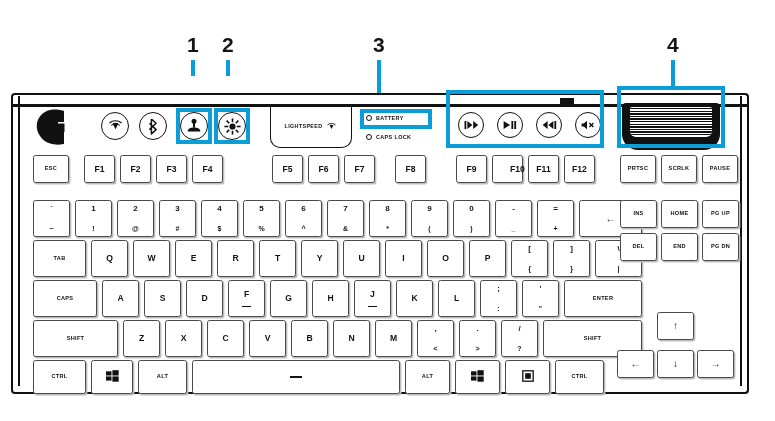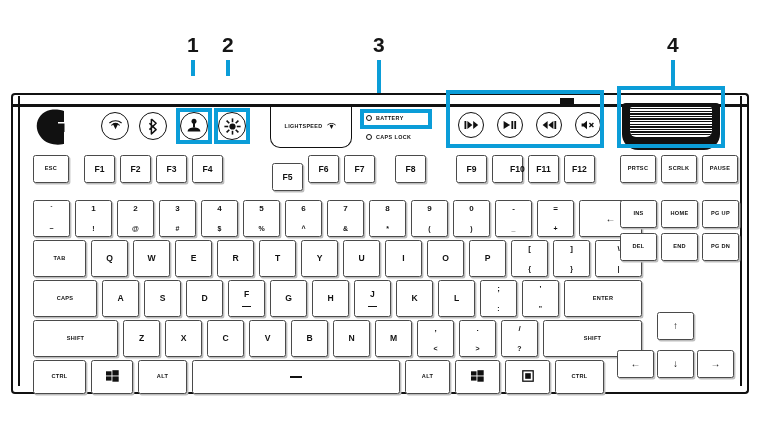--- a/index.html
+++ b/index.html
@@ -241,21 +241,21 @@
     </div>
     <div class="key" style="left: 120px; top: 155px; width: 31px; height: 28px;">
       <span class="lg">F2</span>
     </div>
     <div class="key" style="left: 156px; top: 155px; width: 31px; height: 28px;">
       <span class="lg">F3</span>
     </div>
     <div class="key" style="left: 192px; top: 155px; width: 31px; height: 28px;">
       <span class="lg">F4</span>
     </div>
-    <div class="key" style="left: 272px; top: 155px; width: 31px; height: 28px; margin-top: 8px;">
+    <div class="key" style="left: 272px; top: 155px; width: 31px; height: 28px;">
       <span class="lg">F5</span>
     </div>
     <div class="key" style="left: 308px; top: 155px; width: 31px; height: 28px;">
       <span class="lg">F6</span>
     </div>
     <div class="key" style="left: 344px; top: 155px; width: 31px; height: 28px;">
       <span class="lg">F7</span>
     </div>
     <div class="key" style="left: 380px; top: 155px; width: 31px; height: 28px; margin-left: 15px;">
       <span class="lg">F8</span>

